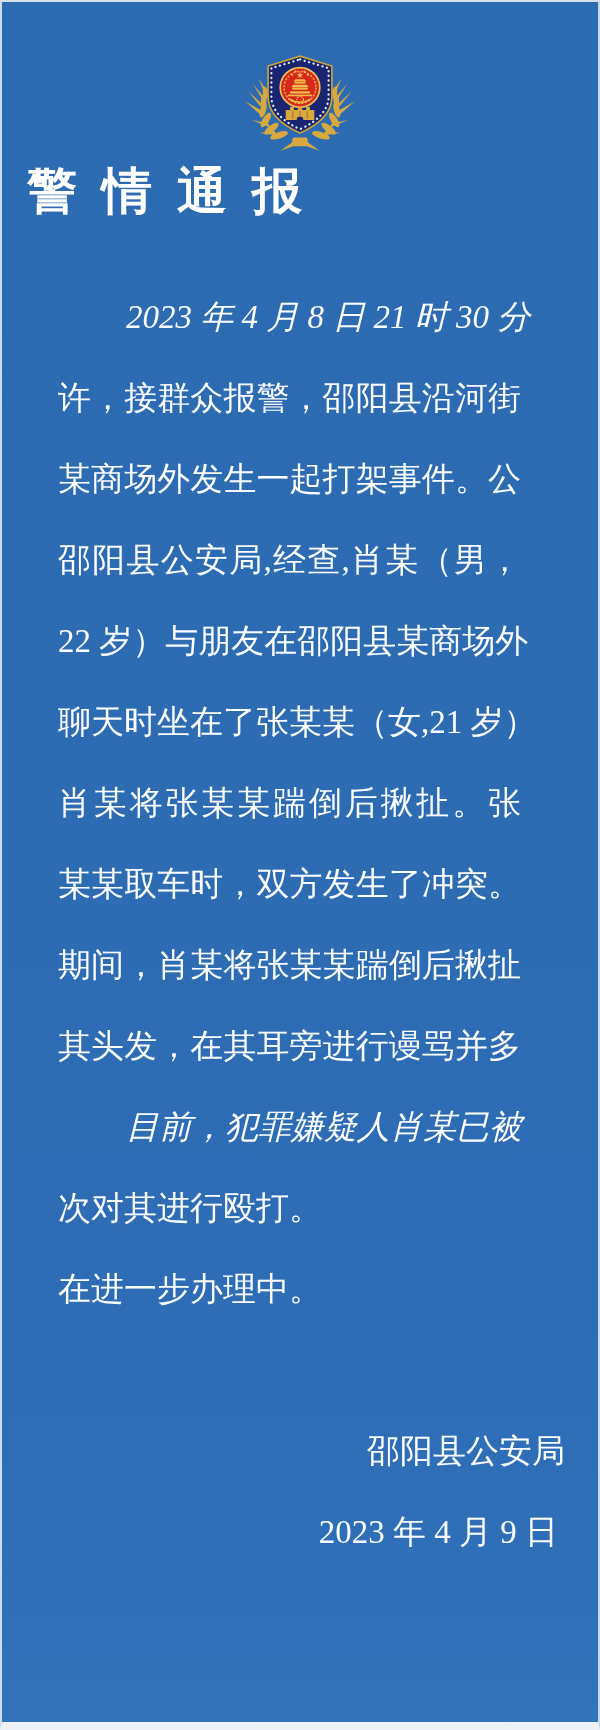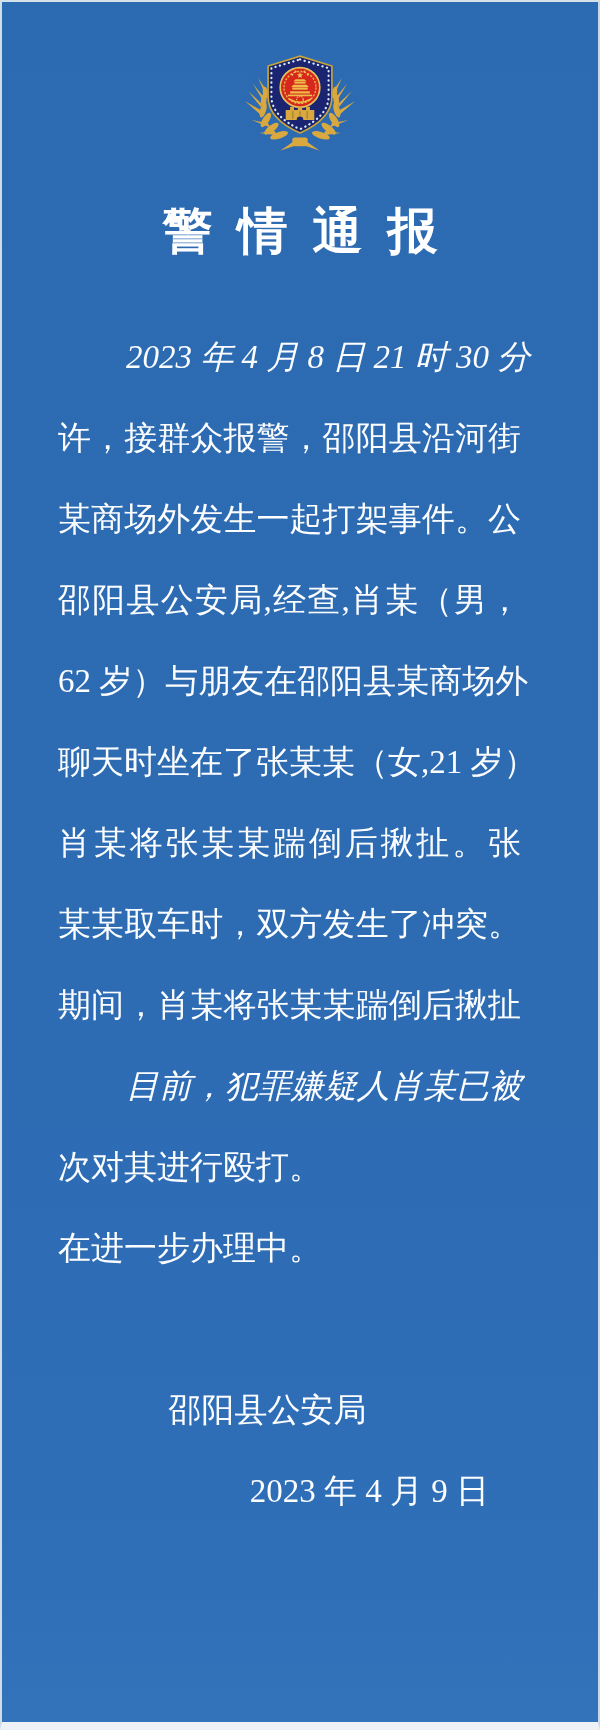--- a/index.html
+++ b/index.html
@@ -15,23 +15,21 @@
     overflow:hidden;
     font-family:"Liberation Serif","DejaVu Serif",serif;
     color:#fbfdff;
   }
   .badge-wrap{
     margin-top:41px;
     display:flex;justify-content:center;
   }
   .badge-wrap svg{width:132px;height:112px;display:block;}
   .title{
-    margin-top:40px;
     height:72px;line-height:72px;
-    text-align:center;
     font-size:50px;font-weight:bold;
     letter-spacing:25px;
     text-indent:25px; 
     color:#ffffff;
   }
   .body{
     margin-top:50px;
     padding:0 77px 0 56px;
     font-size:33px;
     line-height:81px;
@@ -41,22 +39,22 @@
     text-align-last:justify;
     white-space:nowrap;
     text-justify:inter-character;
   }
   .bline.indent{padding-left:68px;font-style:italic;}
   .bline.short{text-align:left;text-align-last:left;}
   .sign{
     margin-top:81px; 
     font-size:33px;line-height:81px;
   }
-  .sign .agency{text-align:center;padding-right:65px;}
-  .sign .date{text-align:right;padding-right:109px;}
+  .sign .agency{text-align:right;padding-right:33px;}
+  .sign .date{text-align:right;padding-right:40px;}
 </style>
 </head>
 <body>
 
 <div class="poster">
 
   <div class="badge-wrap">
 
     <svg viewBox="0 0 240 200" aria-hidden="true">
       <g fill="#d9a940" stroke="none">
@@ -136,25 +134,26 @@
   </div>
 
   <div class="title">警情通报</div>
 
   <div class="body">
 
   <div class="bline indent">2023 年 4 月 8 日 21 时 30 分</div>
       <div class="bline">许，接群众报警，邵阳县沿河街</div>
       <div class="bline">某商场外发生一起打架事件。公</div>
       <div class="bline">邵阳县公安局,经查,肖某（男，</div>
-      <div class="bline">62 岁）与朋友在邵阳县某商场外</div>
+      <div class="bline">22 岁）与朋友在邵阳县某商场外</div>
       <div class="bline">聊天时坐在了张某某（女,21 岁）</div>
       <div class="bline">肖某将张某某踹倒后揪扯。张</div>
       <div class="bline">某某取车时，双方发生了冲突。</div>
       <div class="bline">期间，肖某将张某某踹倒后揪扯</div>
+      <div class="bline">其头发，在其耳旁进行谩骂并多</div>
       <div class="bline indent">目前，犯罪嫌疑人肖某已被</div>
       <div class="bline short">次对其进行殴打。</div>
       <div class="bline short">在进一步办理中。</div>
     </div>
 
   <div class="sign">
     <div class="agency">邵阳县公安局</div>
     <div class="date">2023 年 4 月 9 日</div>
   </div>
 

